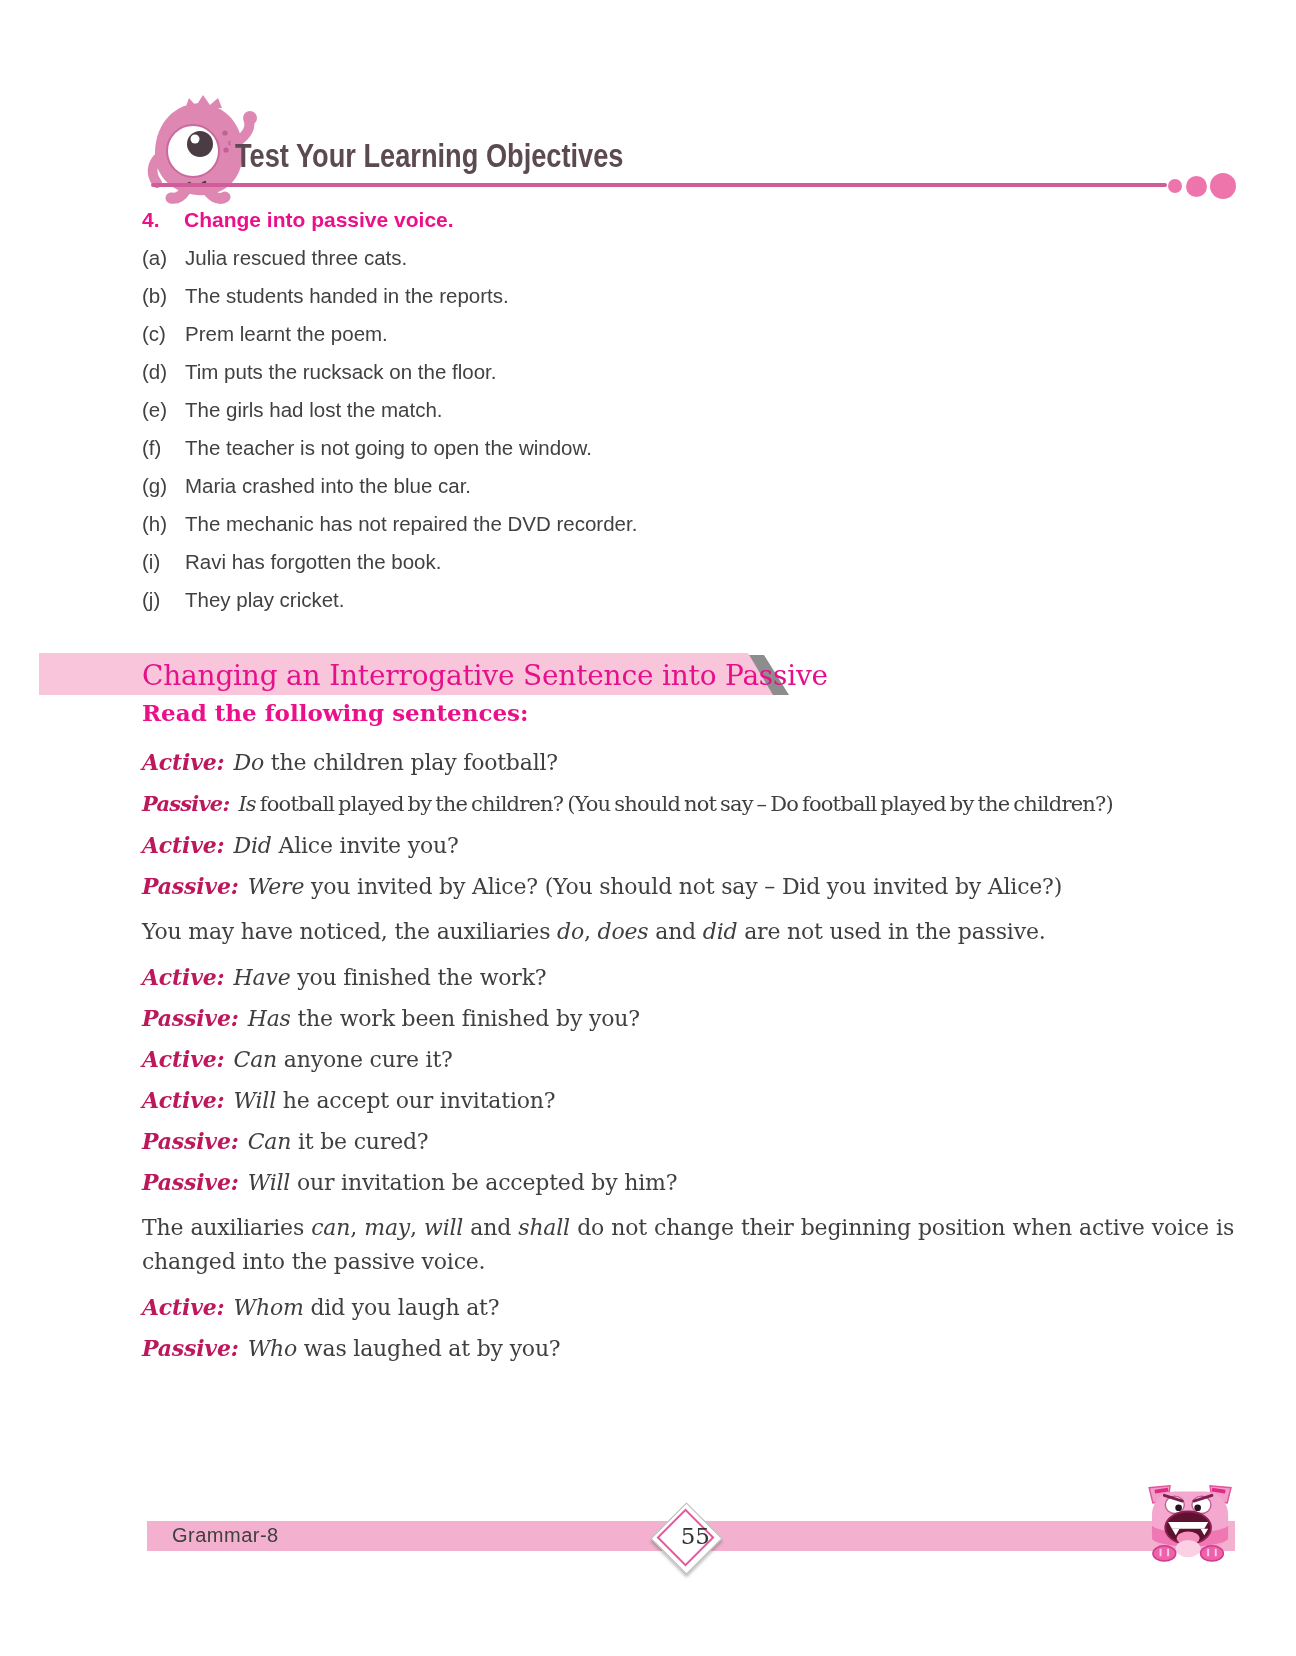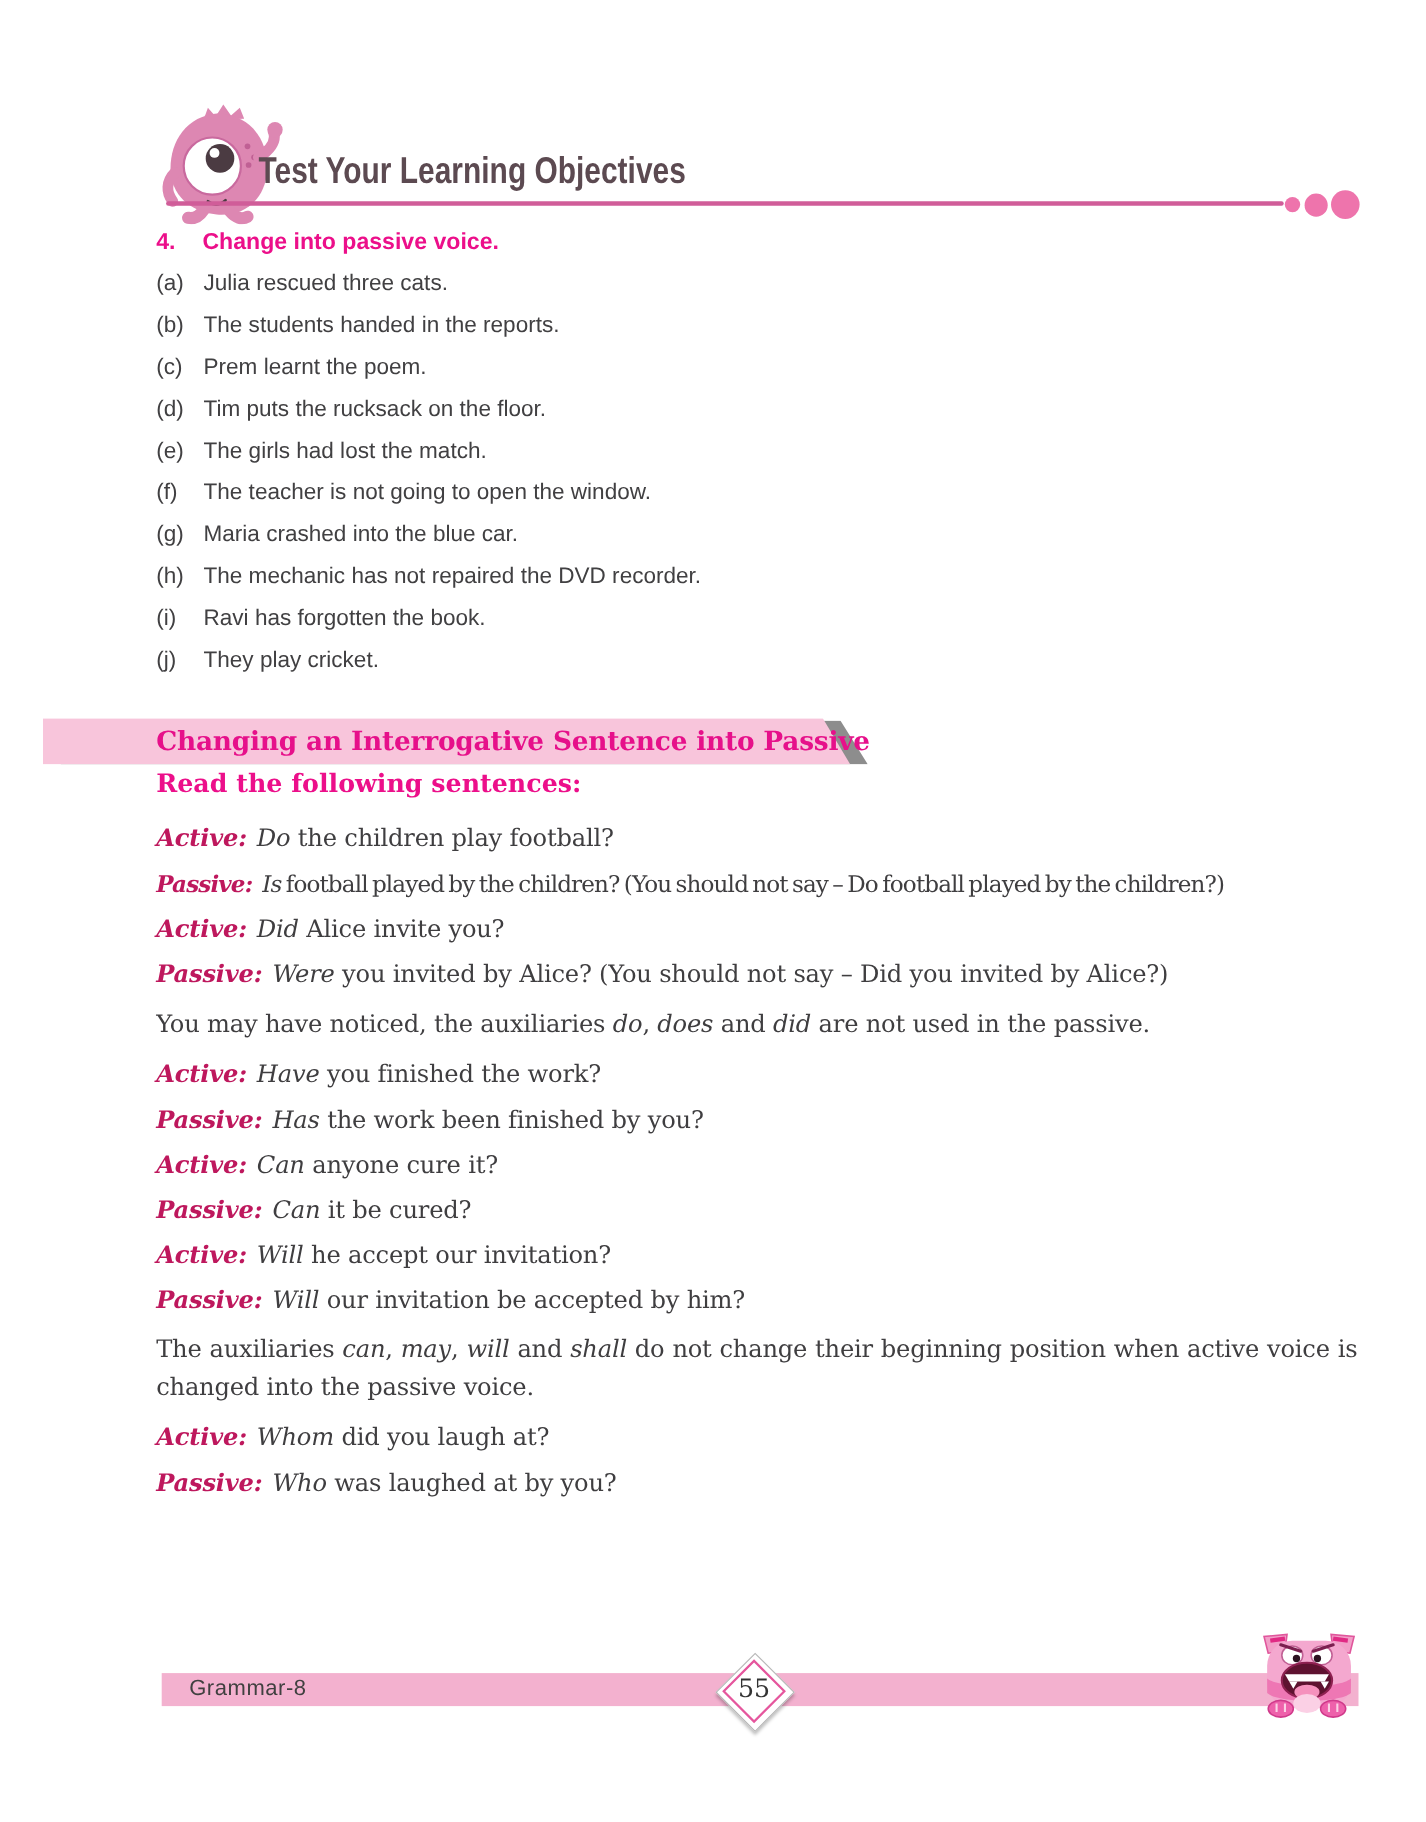--- a/index.html
+++ b/index.html
@@ -35,21 +35,21 @@
   .banner-shadow {
     position:absolute; left:16px; top:2px; width:734px; height:40px; background:#8d8d8d;
     clip-path:polygon(0 0, calc(100% - 25px) 0, 100% 100%, 0 100%);
   }
   .banner-face {
     position:absolute; left:0; top:0; width:734px; height:42px; background:#f8c5db;
     clip-path:polygon(0 0, calc(100% - 25px) 0, 100% 100%, 0 100%);
   }
   .banner-text {
     position:absolute; left:103px; top:6px; font-family:"DejaVu Serif", serif;
-    font-weight:700; font-size:24px; letter-spacing:-0.2px; color:#e6108a; white-space:nowrap;
+    font-weight:400; font-size:28px; letter-spacing:-0.2px; color:#e6108a; white-space:nowrap;
   }
 
   
   .intro {
     position:absolute; left:103px; top:699px; font-family:"DejaVu Serif", serif;
     font-weight:700; font-size:23px; color:#ec0f8a;
   }
   .dialogue { position:absolute; left:103px; top:748px; width:1092px;
     font-size:22px; letter-spacing:-0.2px; color:#3f3e40; }
   .line { line-height:29px; margin-bottom:12px; white-space:normal; }
@@ -66,21 +66,21 @@
   }
   .diamond-outer {
     position:absolute; left:622px; top:1513px; width:49px; height:49px; background:#ffffff;
     border:1px solid #b5b5b5; transform:rotate(45deg); box-shadow:2px 2px 3px rgba(0,0,0,0.25);
   }
   .diamond-inner {
     position:absolute; left:626px; top:1517px; width:41px; height:41px; box-sizing:border-box;
     background:#ffffff; border:2.5px solid #e5569d; transform:rotate(45deg);
   }
   .page-num {
-    position:absolute; left:622px; top:1523px; width:49px; text-align:center;
+    position:absolute; left:622px; top:1523px; width:49px; text-align:right;
     font-family:"DejaVu Serif", serif; font-size:23px; color:#333333;
   }
   .dog { position:absolute; left:1104px; top:1482px; width:96px; height:80px; }
 </style>
 </head>
 <body>
 
 <div class="page">
 
   <svg class="mascot" viewBox="0 0 120 110">
@@ -163,22 +163,22 @@
   <div class="intro">Read the following sentences:</div>
   <div class="dialogue">
       <div class="line"><span class="vlabel">Active:</span><em>Do</em><span> the children play football?</span></div>
       <div class="line tight"><span class="vlabel">Passive:</span><em>Is</em><span> football played by the children? (You should not say – Do football played by the children?)</span></div>
       <div class="line"><span class="vlabel">Active:</span><em>Did</em><span> Alice invite you?</span></div>
       <div class="line"><span class="vlabel">Passive:</span><em>Were</em><span> you invited by Alice? (You should not say – Did you invited by Alice?)</span></div>
       <div class="para"><span>You may have noticed, the auxiliaries </span><em>do</em><span>, </span><em>does</em><span> and </span><em>did</em><span> are not used in the passive.</span></div>
       <div class="line"><span class="vlabel">Active:</span><em>Have</em><span> you finished the work?</span></div>
       <div class="line"><span class="vlabel">Passive:</span><em>Has</em><span> the work been finished by you?</span></div>
       <div class="line"><span class="vlabel">Active:</span><em>Can</em><span> anyone cure it?</span></div>
+      <div class="line"><span class="vlabel">Active:</span><em>Will</em><span> he accept our invitation?</span></div>
       <div class="line"><span class="vlabel">Passive:</span><em>Can</em><span> it be cured?</span></div>
-      <div class="line"><span class="vlabel">Active:</span><em>Will</em><span> he accept our invitation?</span></div>
       <div class="line"><span class="vlabel">Passive:</span><em>Will</em><span> our invitation be accepted by him?</span></div>
       <div class="para"><span>The auxiliaries </span><em>can</em><span>, </span><em>may</em><span>, </span><em>will</em><span> and </span><em>shall</em><span> do not change their beginning position when active voice is changed into the passive voice.</span></div>
       <div class="line"><span class="vlabel">Active:</span><em>Whom</em><span> did you laugh at?</span></div>
       <div class="line"><span class="vlabel">Passive:</span><em>Who</em><span> was laughed at by you?</span></div>
     </div>
 
   <div class="bar"></div>
   <div class="book">Grammar-8</div>
   <div class="diamond-outer"></div>
   <div class="diamond-inner"></div>

